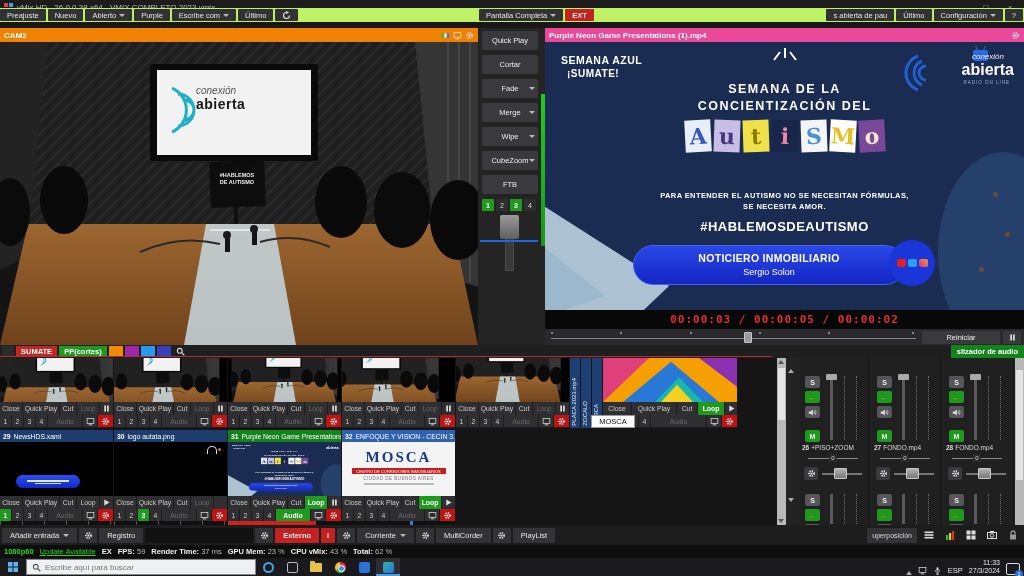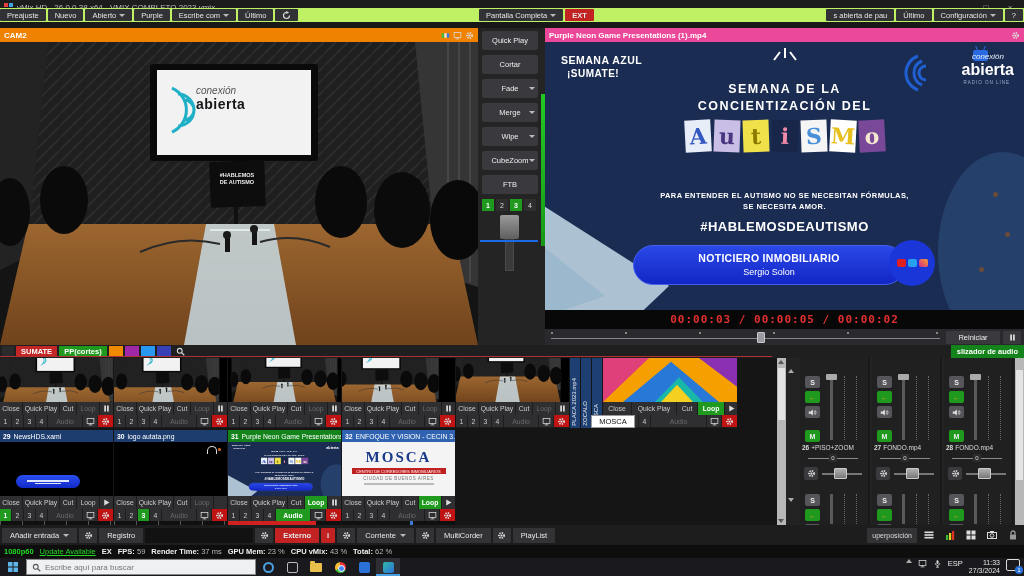--- a/index.html
+++ b/index.html
@@ -49,21 +49,21 @@
 .programp{position:absolute;left:545px;top:28px;width:479px;height:317px;background:#0a0a0a}
 .programp .pane-head{background:#ec4899}
 .prog-body{position:relative;width:479px;height:268px;overflow:hidden}
 .timerbar{height:19px;background:#080808;display:flex;align-items:center;justify-content:center;
   color:#e23030;font-family:"DejaVu Sans Mono",monospace;font-size:11px;font-weight:bold;letter-spacing:1px}
 .seekrow{position:relative;height:16px;background:#2a2a2e;display:flex;align-items:center}
 .seek{position:relative;flex:1;height:16px;margin:0 6px}
 .seek-line{position:absolute;left:0;right:0;top:9px;height:1px;background:#888}
 .seek .tick{position:absolute;top:3px;width:2px;height:2px;background:#888}
 .seek-handle{position:absolute;left:53%;top:3px;width:8px;height:11px;background:#9a9aa2;border:1px solid #c8c8c8;border-radius:1px}
-.reini{width:54px;height:13px;background:#3a3a3e;color:#eee;display:flex;align-items:center;justify-content:center;font-size:7.5px;margin-right:3px;border-radius:1px}
+.reini{width:78px;height:13px;background:#3a3a3e;color:#eee;display:flex;align-items:center;justify-content:center;font-size:7.5px;margin-right:3px;border-radius:1px}
 .pausebtn{width:18px;height:13px;background:#3a3a3e;display:flex;align-items:center;justify-content:center;margin-right:3px;border-radius:1px}
 
 .graphic{position:relative;width:479px;height:268px;background:#1b2c52;overflow:hidden;color:#fff}
 .g-deco-bl{position:absolute;left:-26px;bottom:-40px;width:150px;height:160px;background:#b9cedd;opacity:.92;
   clip-path:polygon(0 0,100% 60%,55% 100%,0 100%)}
 .g-deco-bl2{position:absolute;left:-10px;bottom:-10px;width:70px;height:80px;background:#8fb3c8;opacity:.6;clip-path:polygon(0 0,100% 70%,0 100%)}
 .g-deco-r{position:absolute;right:-44px;top:110px;width:130px;height:200px;background:#24406b;border-radius:50%}
 .g-dot{position:absolute;width:5px;height:5px;border-radius:50%;background:#6b4a3a}
 .g-badge{position:absolute;left:16px;top:12px;font-weight:bold;font-size:10.5px;letter-spacing:.5px}
 .g-badge .b2{font-size:10px;margin-top:2px;margin-left:6px}
@@ -201,21 +201,21 @@
 .tsearch{width:230px;height:16px;background:#eef0f2;border:1px solid #888;display:flex;align-items:center;gap:4px;padding:0 5px}
 .tsearch input{border:none;background:transparent;outline:none;font-size:8px;color:#333;width:190px;font-family:"Liberation Sans",sans-serif}
 .tico{width:24px;height:18px;display:flex;align-items:center;justify-content:center;position:relative}
 .tico.active{background:#2e2e34;box-shadow:inset 0 -2px 0 #4aa0e0}
 .circ{width:11px;height:11px;border-radius:50%}
 .chrome{background:conic-gradient(#e33 0 33%,#3b3 33% 66%,#fb3 66% 100%);position:relative}
 .chrome:after{content:"";position:absolute;left:3px;top:3px;width:5px;height:5px;border-radius:50%;background:#48f;border:1px solid #fff}
 .folder{width:12px;height:9px;background:#e8c04a;border-radius:1px;position:relative}
 .folder:before{content:"";position:absolute;left:0;top:-2px;width:5px;height:2px;background:#e8c04a;border-radius:1px 1px 0 0}
 .sq{width:11px;height:11px;border-radius:2px}
-.tray{margin-left:auto;display:flex;align-items:flex-start;gap:6px;padding-right:4px}
+.tray{margin-left:auto;display:flex;align-items:flex-end;gap:6px;padding-right:4px}
 .tray .txt{color:#e8e8e8;font-size:7.5px}
 .clockbox{text-align:right;line-height:1.15;color:#e8e8e8;font-size:7px}
 .badgewrap{position:relative;width:14px;height:12px}
 .badgewrap .bubble{position:absolute;inset:0;border:1px solid #ddd;border-radius:2px}
 .badgewrap .bnum{position:absolute;right:-3px;bottom:-3px;background:#2a72d8;color:#fff;border-radius:50%;width:8px;height:8px;font-size:5.5px;display:flex;align-items:center;justify-content:center}
 </style>
 </head>
 <body>
 
 <svg width="0" height="0" style="position:absolute">

